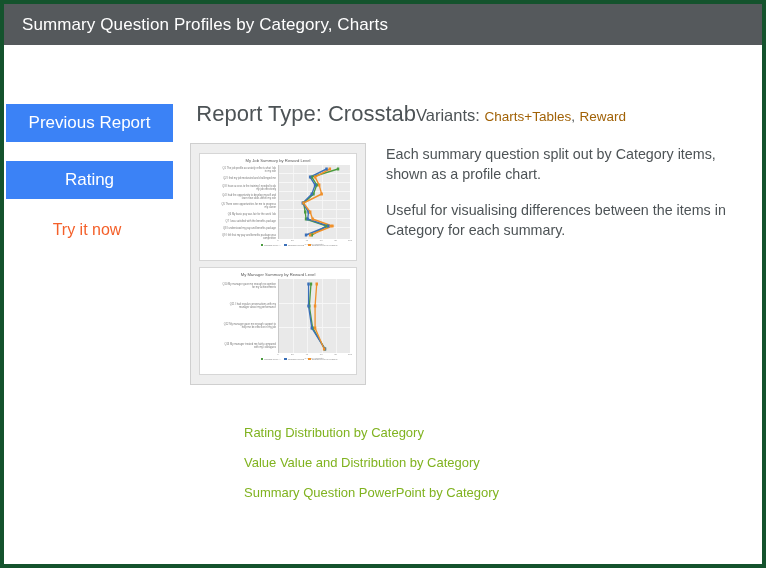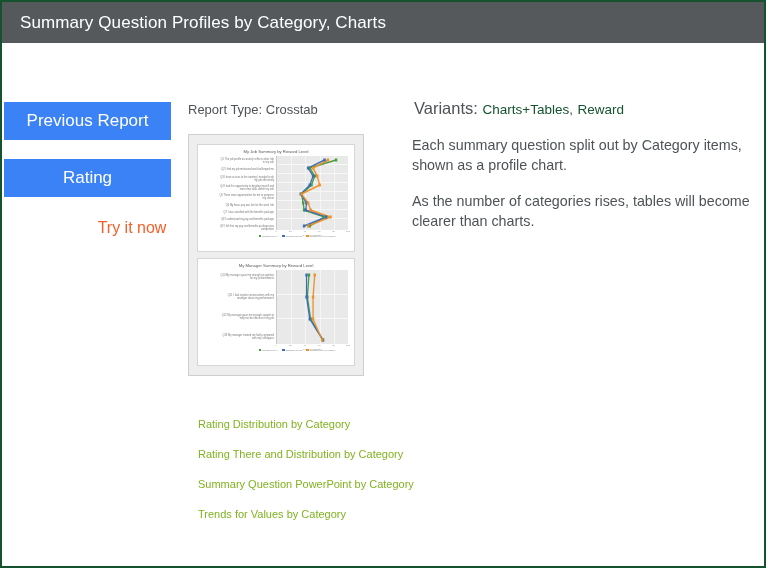--- a/index.html
+++ b/index.html
@@ -12,21 +12,21 @@
     height: 570px;
     font-family: "Liberation Sans", sans-serif;
     -webkit-font-smoothing: antialiased;
     overflow: hidden;
   }
 
   .page {
     position: relative;
     width: 766px;
     height: 568px;
-    border: 2px solid #14532d;
+    border: 4px solid #14532d;
     box-sizing: border-box;
     background: #ffffff;
   }
 
   
   .header {
     height: 41px;
     background: #55595c;
     display: flex;
     align-items: center;
@@ -74,61 +74,61 @@
     display: block;
     text-align: center;
     width: 166px;
     margin-left: 0px;
     color: #f4602a;
     font-size: 16px;
     text-decoration: none;
     margin-top: 6px;
     cursor: pointer;
   }
-  .side-link.first { margin-top: 22px; margin-left: 47px; }
+  .side-link.first { margin-top: 22px; }
 
   
   .main {
     flex: 1 1 auto;
     padding-top: 56px;
     padding-right: 12px;
     box-sizing: border-box;
   }
 
   .meta-row {
     display: flex;
     align-items: baseline;
     margin-bottom: 16px;
   }
   .report-type {
-    font-size: 13px;
+    font-size: 22px;
     color: #4d5356;
     width: 226px;
     flex: 0 0 226px;
+    text-align: right;
   }
   .variants-block {
     font-size: 16.5px;
     color: #4d5356;
     white-space: nowrap;
   }
   .variant-link {
-    color: #14532d;
+    color: #a16207;
     font-size: 13.5px;
     text-decoration: none;
     cursor: pointer;
   }
   .variant-sep {
     color: #4d5356;
     font-size: 13.5px;
   }
 
   .content-cols {
     display: flex;
     align-items: flex-start;
-    gap: 28px;
   }
 
   
   .thumb-frame {
     width: 176px;
     flex: 0 0 176px;
     height: 242px;
     background: #eeeeee;
     border: 1px solid #cfcfcf;
     box-sizing: border-box;
@@ -266,23 +266,24 @@
     font-weight: normal;
   }
   .related-list {
     list-style: none;
     margin: 0;
     padding: 0 0 0 10px;
   }
   .related-list li { margin-bottom: 12px; }
   .related-link {
     color: #80b320;
-    font-size: 11px;
+    font-size: 13px;
     text-decoration: none;
     cursor: pointer;
+    margin-left: 44px;
   }
 </style>
 </head>
 <body>
 
 <div class="page">
 
   <div class="header">
     <div class="header-title">Summary Question Profiles by Category, Charts</div>
   </div>
@@ -464,30 +465,29 @@
                     <span>Reward Level C or above</span>
                   </span>
               </div>
             </div>
           </div>
 
         </div>
 
         <div class="desc">
           <p>Each summary question split out by Category items, shown as a profile chart.</p>
-          <p>As the number of categories rises, tables will become clearer than charts.</p>
+          <p>Useful for visualising differences between the items in Category for each summary.</p>
         </div>
 
       </div>
 
       <div class="related">
         <ul class="related-list">
           <li><a class="related-link" href="#">Rating Distribution by Category</a></li>
-          <li><a class="related-link" href="#">Rating There and Distribution by Category</a></li>
+          <li><a class="related-link" href="#">Value Value and Distribution by Category</a></li>
           <li><a class="related-link" href="#">Summary Question PowerPoint by Category</a></li>
-          <li><a class="related-link" href="#">Trends for Values by Category</a></li>
 
         </ul>
       </div>
 
     </div>
   </div>
 </div>
 
 </body></html>

